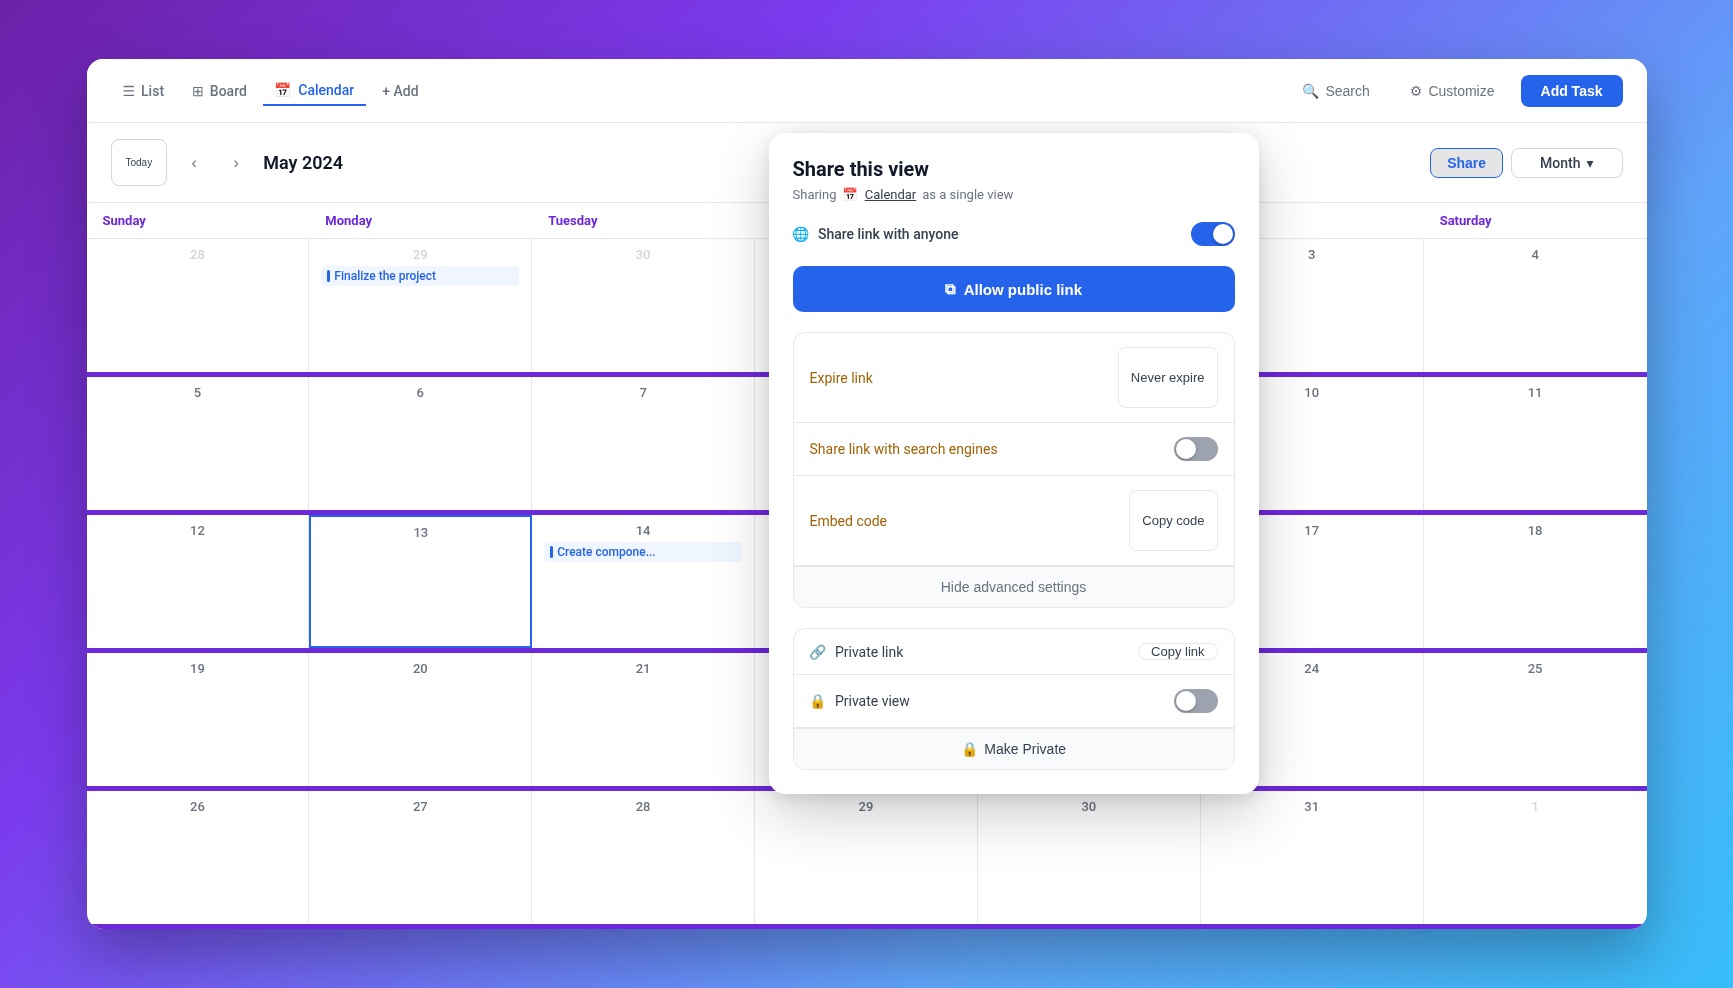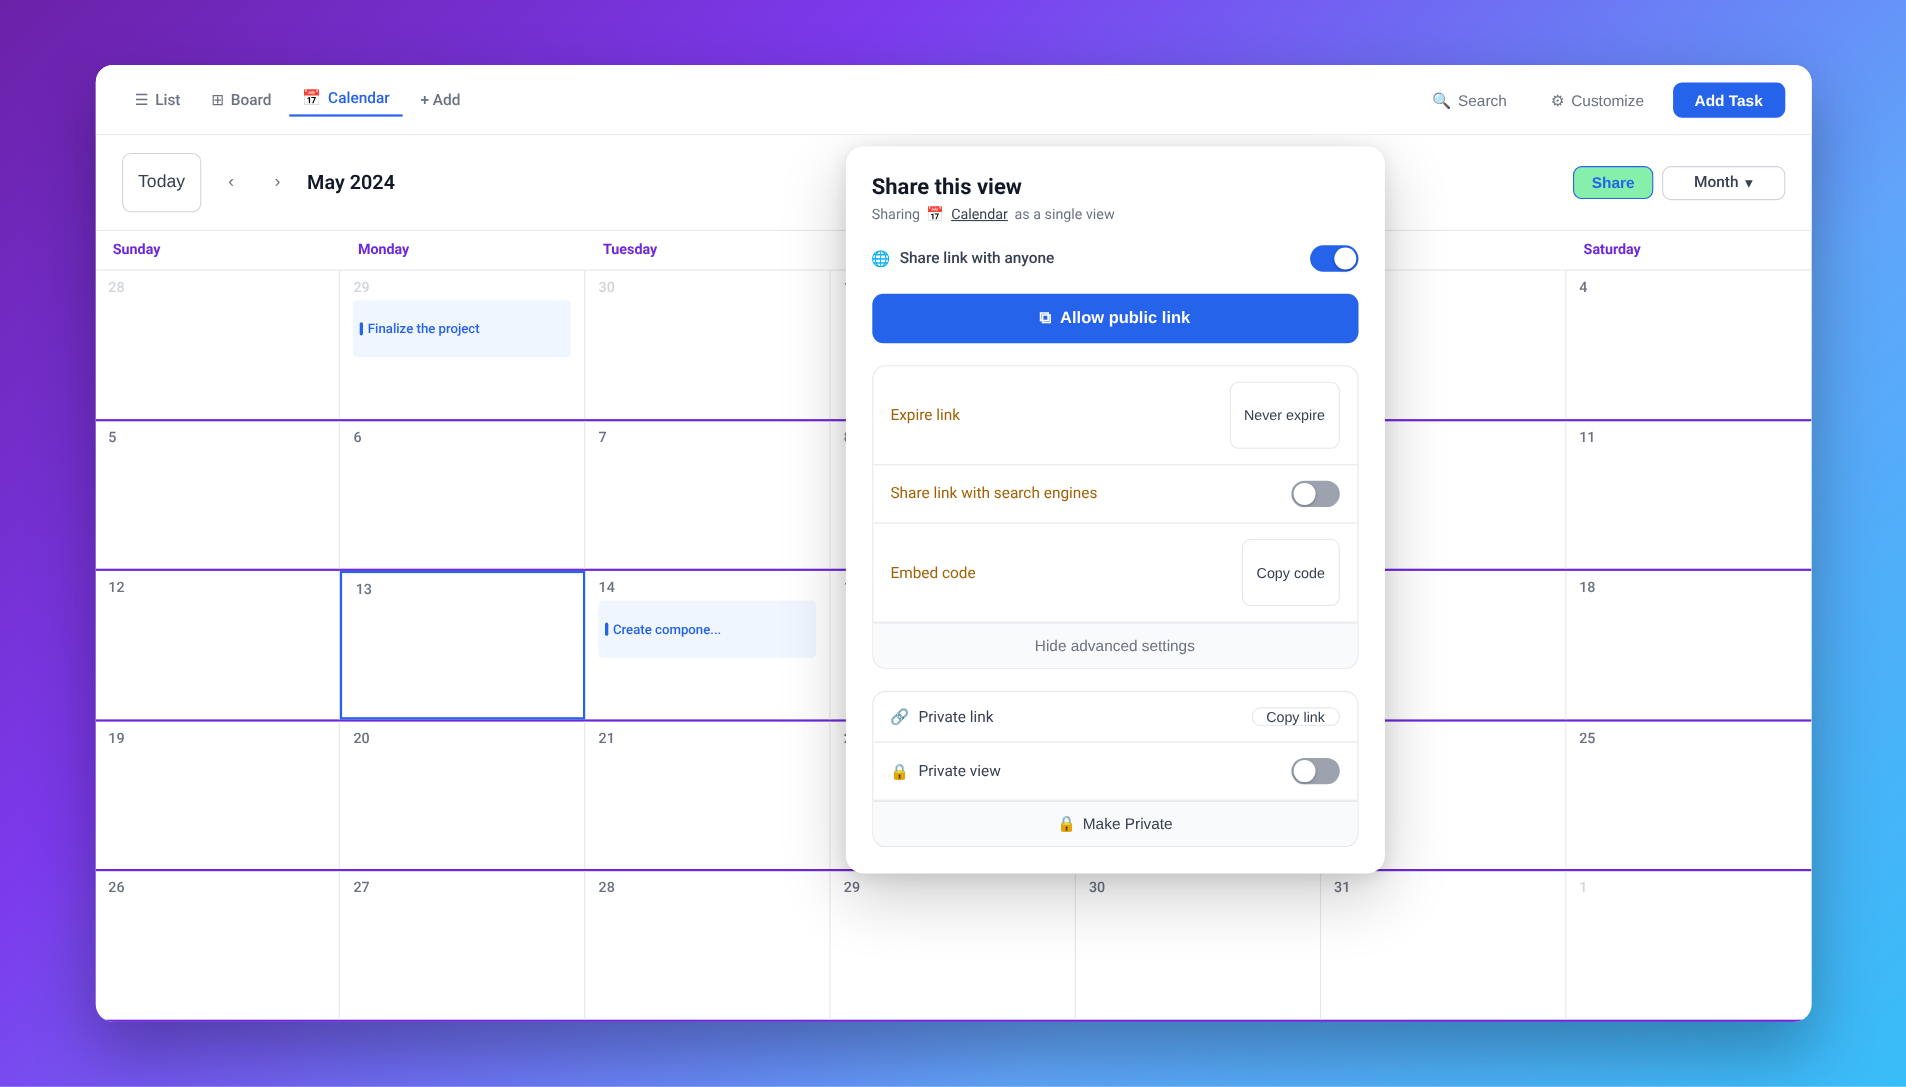--- a/index.html
+++ b/index.html
@@ -116,21 +116,21 @@
       padding: 16px 24px;
       gap: 12px;
       border-bottom: 1px solid #e5e7eb;
       background: #fff;
     }
 
     .today-btn {
       border: 1px solid #d1d5db;
       border-radius: 8px;
       padding: 17px 14px;
-      font-size: 16px;
+      font-size: 10px;
       font-weight: 500;
       cursor: pointer;
       background: #fff;
       color: #374151;
     }
 
     .nav-arrow {
       width: 30px;
       height: 30px;
       border-radius: 6px;
@@ -157,21 +157,21 @@
       gap: 8px;
     }
 
     .share-btn-header {
       border: 1.5px solid #2563eb;
       border-radius: 8px;
       padding: 6px 16px;
       font-size: 14px;
       font-weight: 600;
       cursor: pointer;
-      background: #86efac;
+      background: #e5e5e5;
       color: #2563eb;
     }
 
     .month-dropdown {
       border: 1px solid #d1d5db;
       border-radius: 8px;
       padding: 6px 28px;
       font-size: 14px;
       font-weight: 500;
       cursor: pointer;
@@ -205,21 +205,22 @@
 
     .calendar-rows {
       display: grid;
       grid-template-rows: repeat(5, 1fr);
       flex: 1;
     }
 
     .calendar-row {
       display: grid;
       grid-template-columns: repeat(7, 1fr);
-      border-bottom: 2px solid #6d28d9;
+      border-bottom: 5px solid #6d28d9;
+      text-align: center;
     }
 
     .calendar-cell {
       border-right: 1px solid #e5e7eb;
       padding: 8px 12px;
       min-height: 100px;
       position: relative;
     }
 
     .calendar-cell:last-child { border-right: none; }
@@ -234,21 +235,21 @@
     .cell-date.other-month { color: #d1d5db; }
 
     .calendar-cell.today-cell {
       border: 2px solid #2563eb;
     }
 
     .task-item {
       display: flex;
       align-items: center;
       gap: 4px;
-      padding: 19px 6px;
+      padding: 3px 6px;
       border-radius: 4px;
       font-size: 12px;
       font-weight: 500;
       margin-bottom: 2px;
       cursor: pointer;
     }
 
     .task-item.blue {
       background: #eff6ff;
       color: #2563eb;

